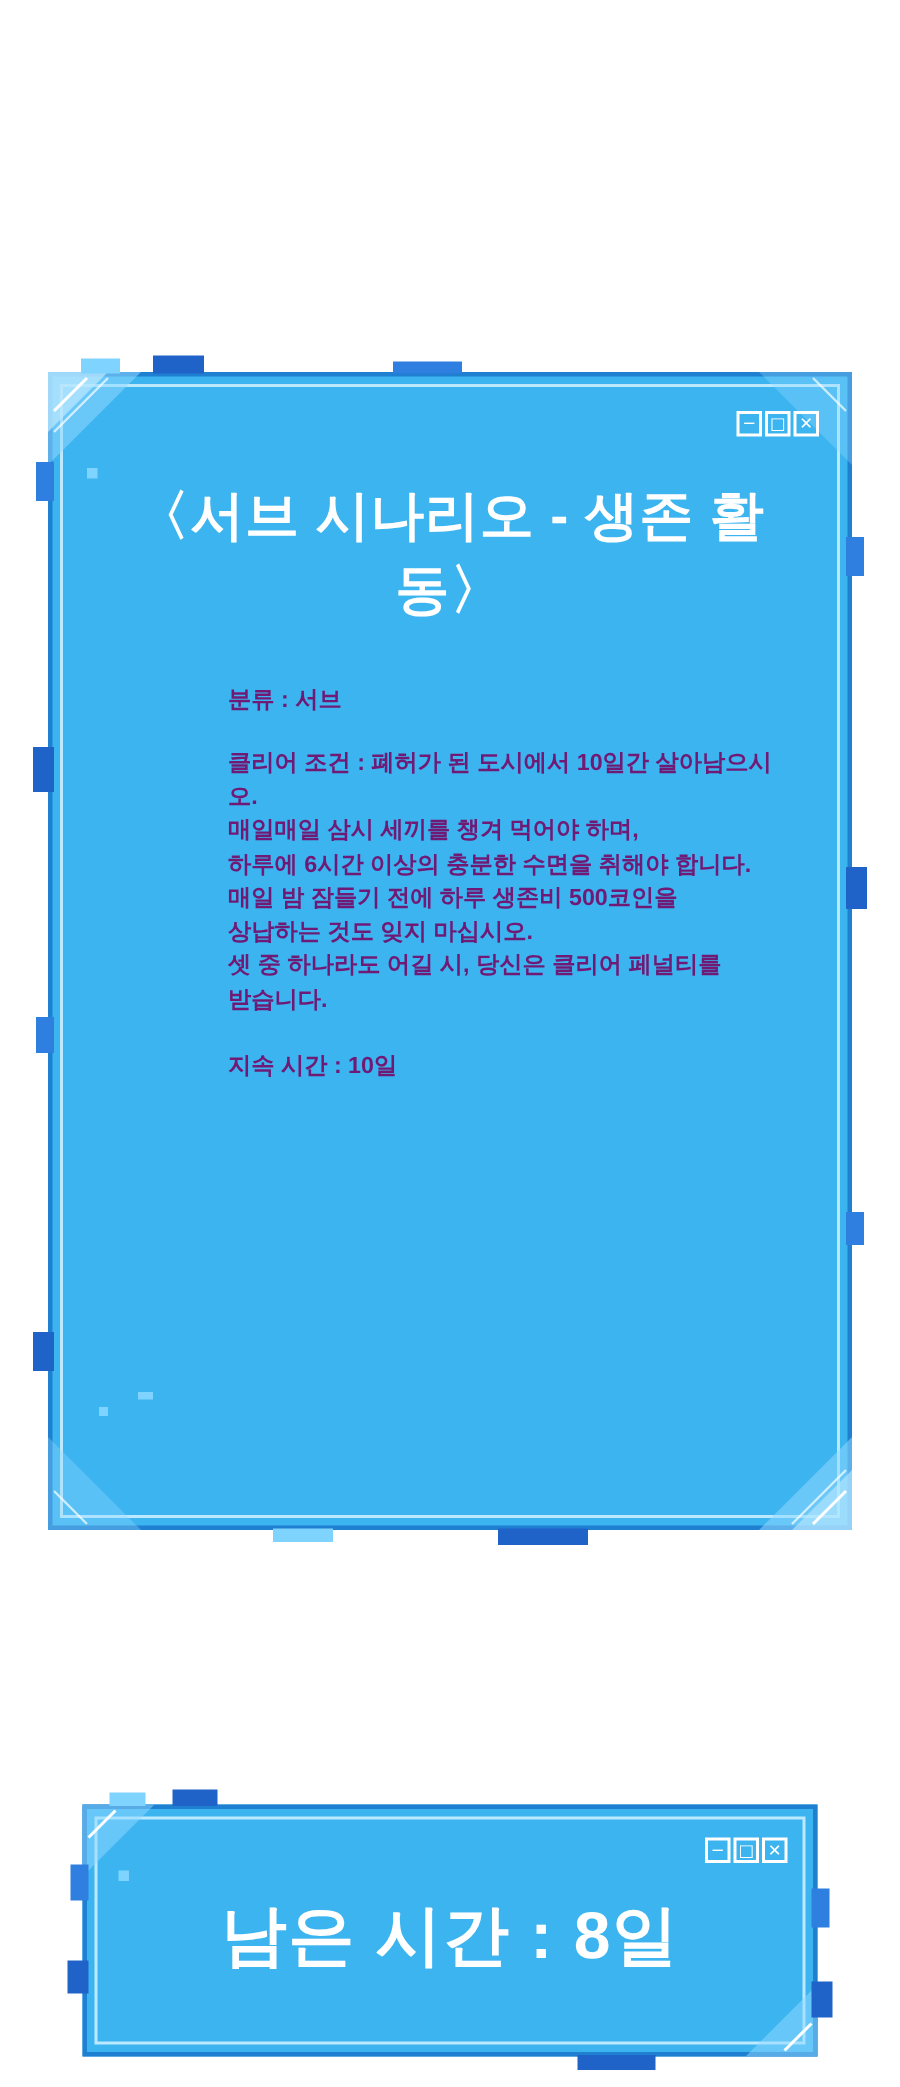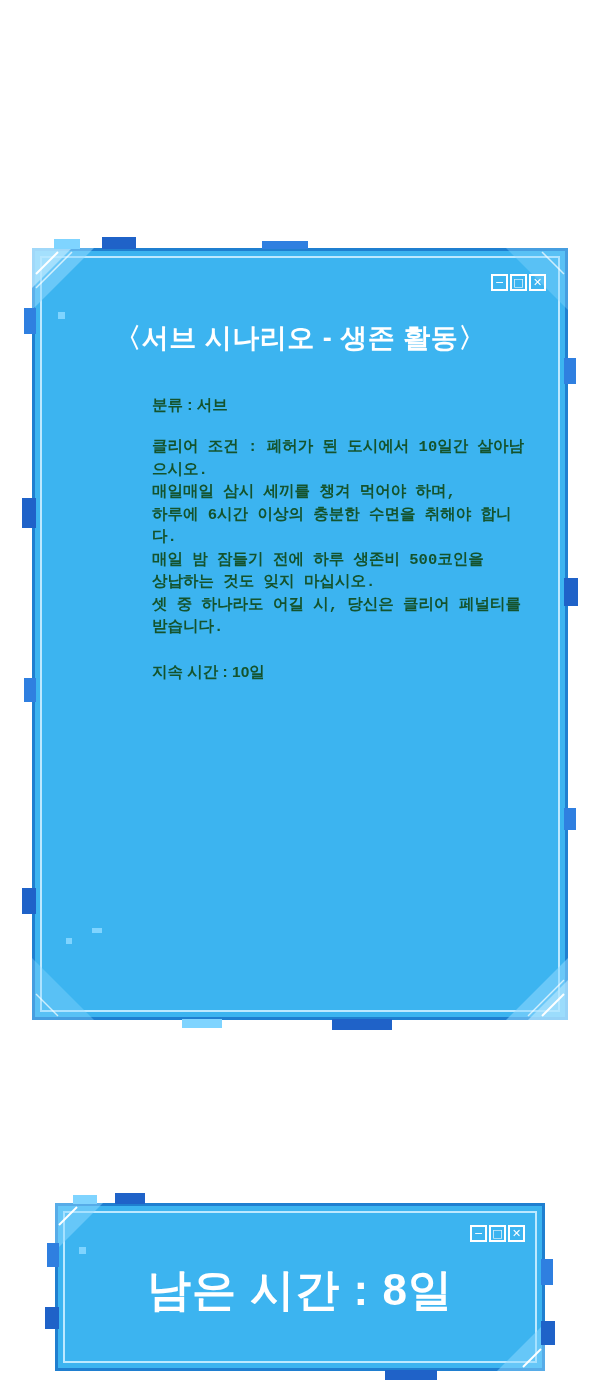--- a/index.html
+++ b/index.html
@@ -84,36 +84,36 @@
   #scenario-body {
     position: absolute;
     left: 36px;
     right: 36px;
     top: 34px;
     bottom: 22px;
     color: #ffffff;
   }
   .scn-title {
     text-align: center;
-    font-size: 27px;
+    font-size: 36px;
     font-weight: bold;
     letter-spacing: 0.5px;
     margin: 38px 0 38px 0;
     color: #ffffff;
   }
   .scn-line {
     font-size: 15.5px;
     font-weight: bold;
     line-height: 1.45;
     margin: 0 0 20px 0;
     padding-left: 84px;
-    color: #14532d;
+    color: #701a75;
     white-space: pre-line;
   }
-  .scn-line.block { margin-bottom: 22px; font-family: Liberation Mono, monospace; }
+  .scn-line.block { margin-bottom: 22px; }
 
   
   #timer-window {
     left: 55px;
     top: 1203px;
     width: 490px;
     height: 168px;
   }
   #timer-text {
     position: absolute;

